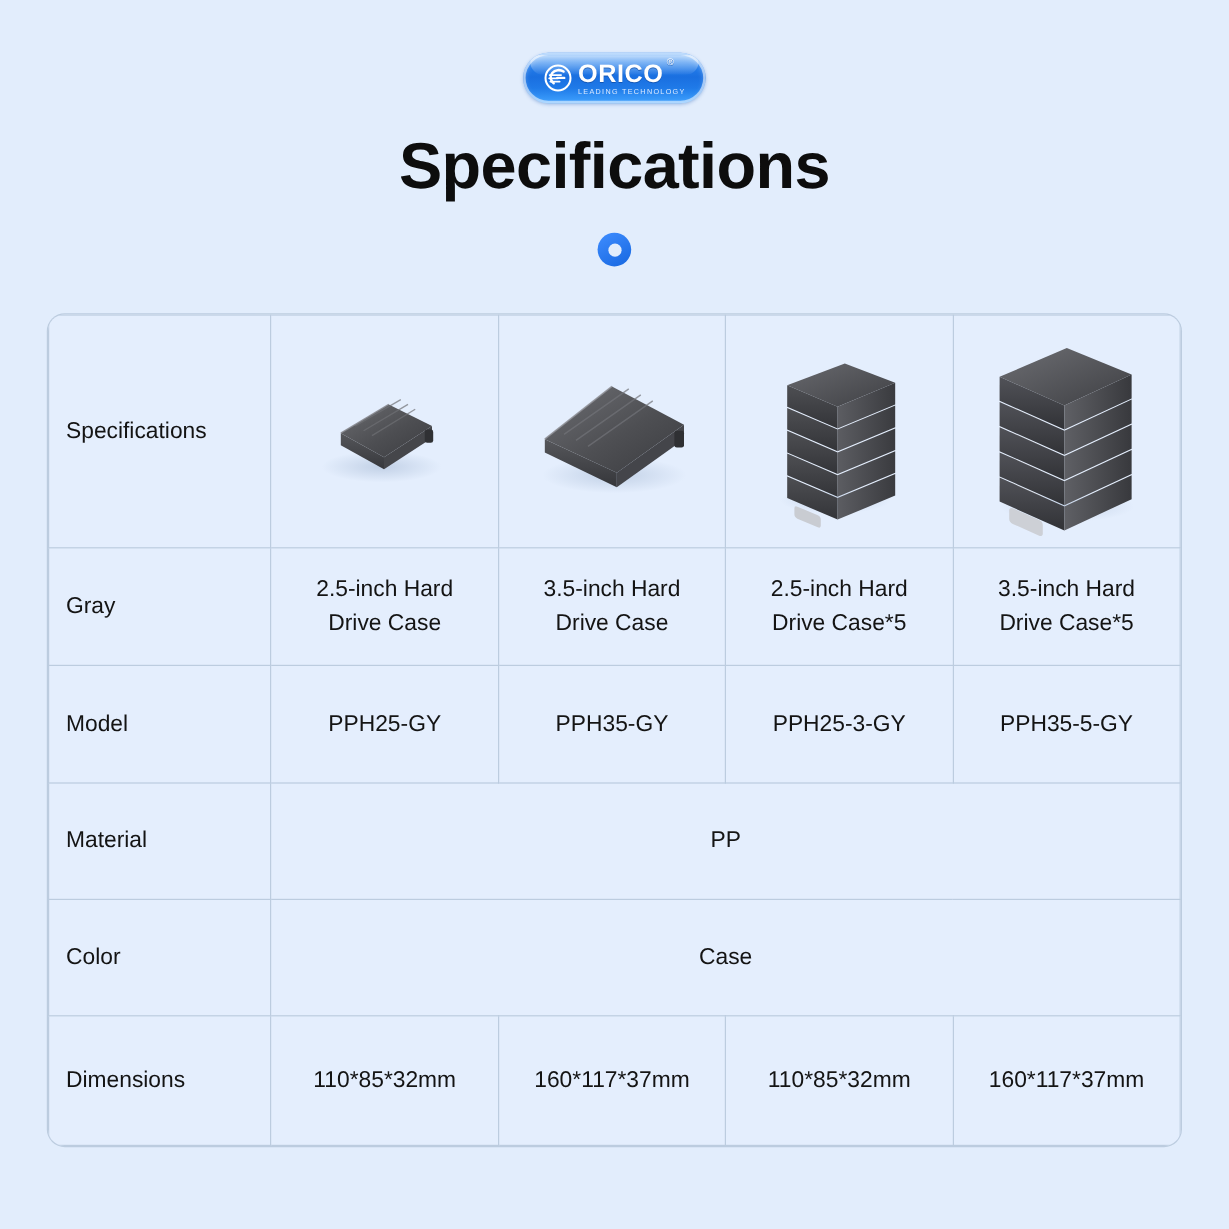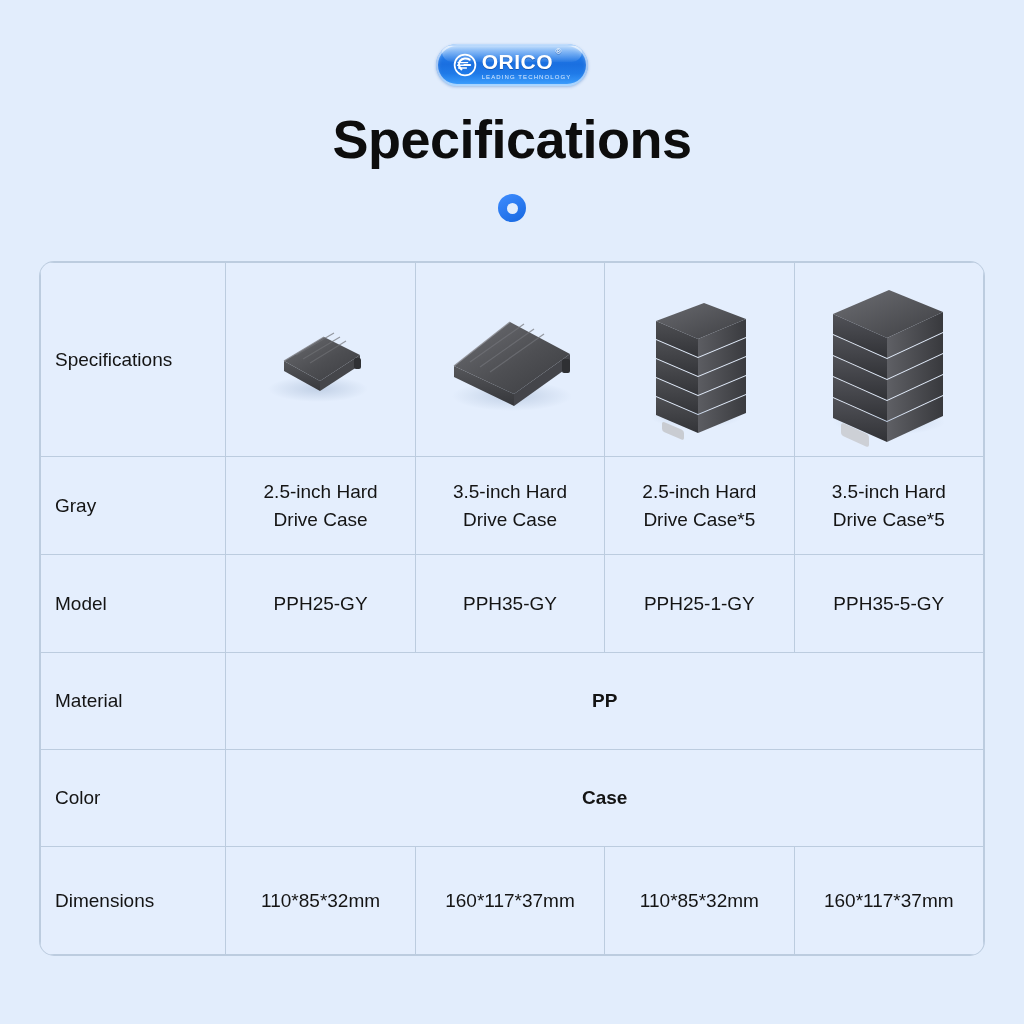--- a/index.html
+++ b/index.html
@@ -153,21 +153,20 @@
   .label-cell {
     text-align: left;
     padding-left: 26px;
   }
   .val-cell {
     text-align: center;
     line-height: 1.45;
   }
   .merged-cell {
     text-align: center;
-    font-weight: bold;
   }
 
   tr.row-images td { height: 193px; }
   tr.row-name   td { height: 97px; }
   tr.row-model  td { height: 97px; }
   tr.row-material td { height: 96px; padding-left: 14px; }
   tr.row-color  td { height: 96px; }
   tr.row-dims   td { height: 107px; }
 
   .img-cell {
@@ -400,21 +399,21 @@
         <td class="val-cell">
           <span>3.5-inch Hard</span><br>
           <span>Drive Case*5</span>
         </td>
       </tr>
 
       <tr class="row-model">
         <td class="label-cell">Model</td>
         <td class="val-cell">PPH25-GY</td>
         <td class="val-cell">PPH35-GY</td>
-        <td class="val-cell">PPH25-1-GY</td>
+        <td class="val-cell">PPH25-3-GY</td>
         <td class="val-cell">PPH35-5-GY</td>
       </tr>
 
       <tr class="row-material">
         <td class="label-cell">Material</td>
         <td class="merged-cell" colspan="4">PP</td>
       </tr>
 
       <tr class="row-color">
         <td class="label-cell">Color</td>

